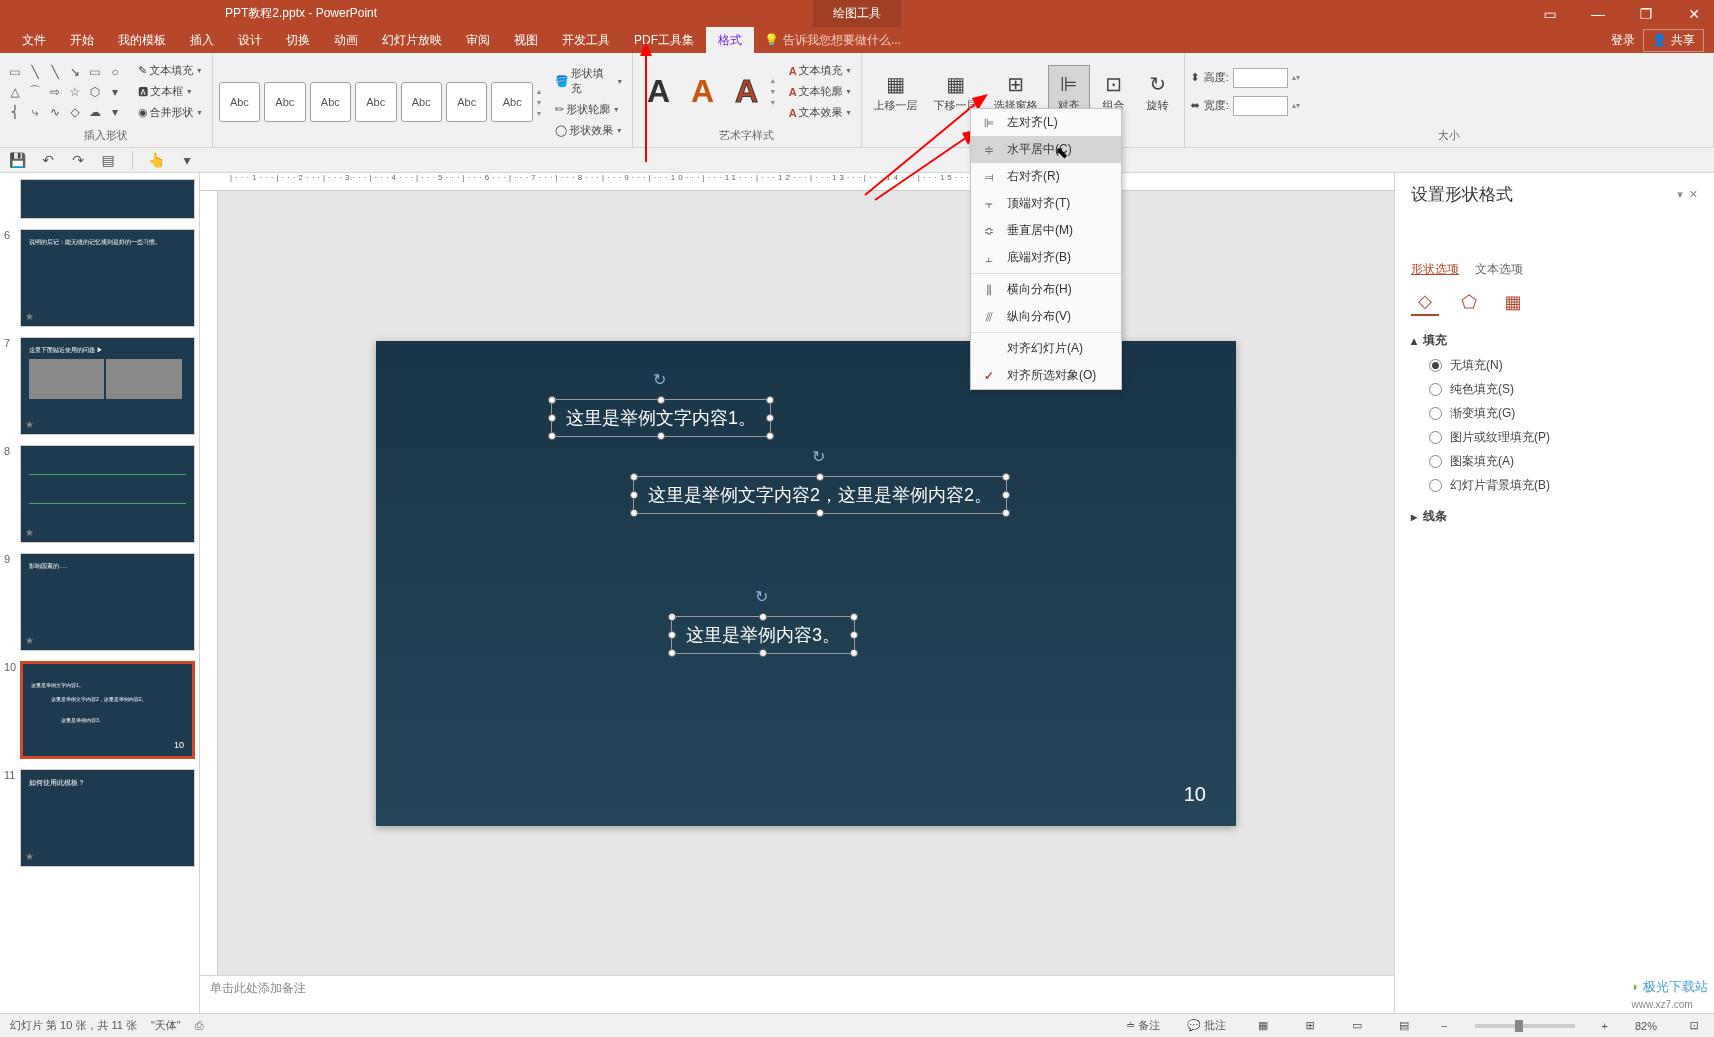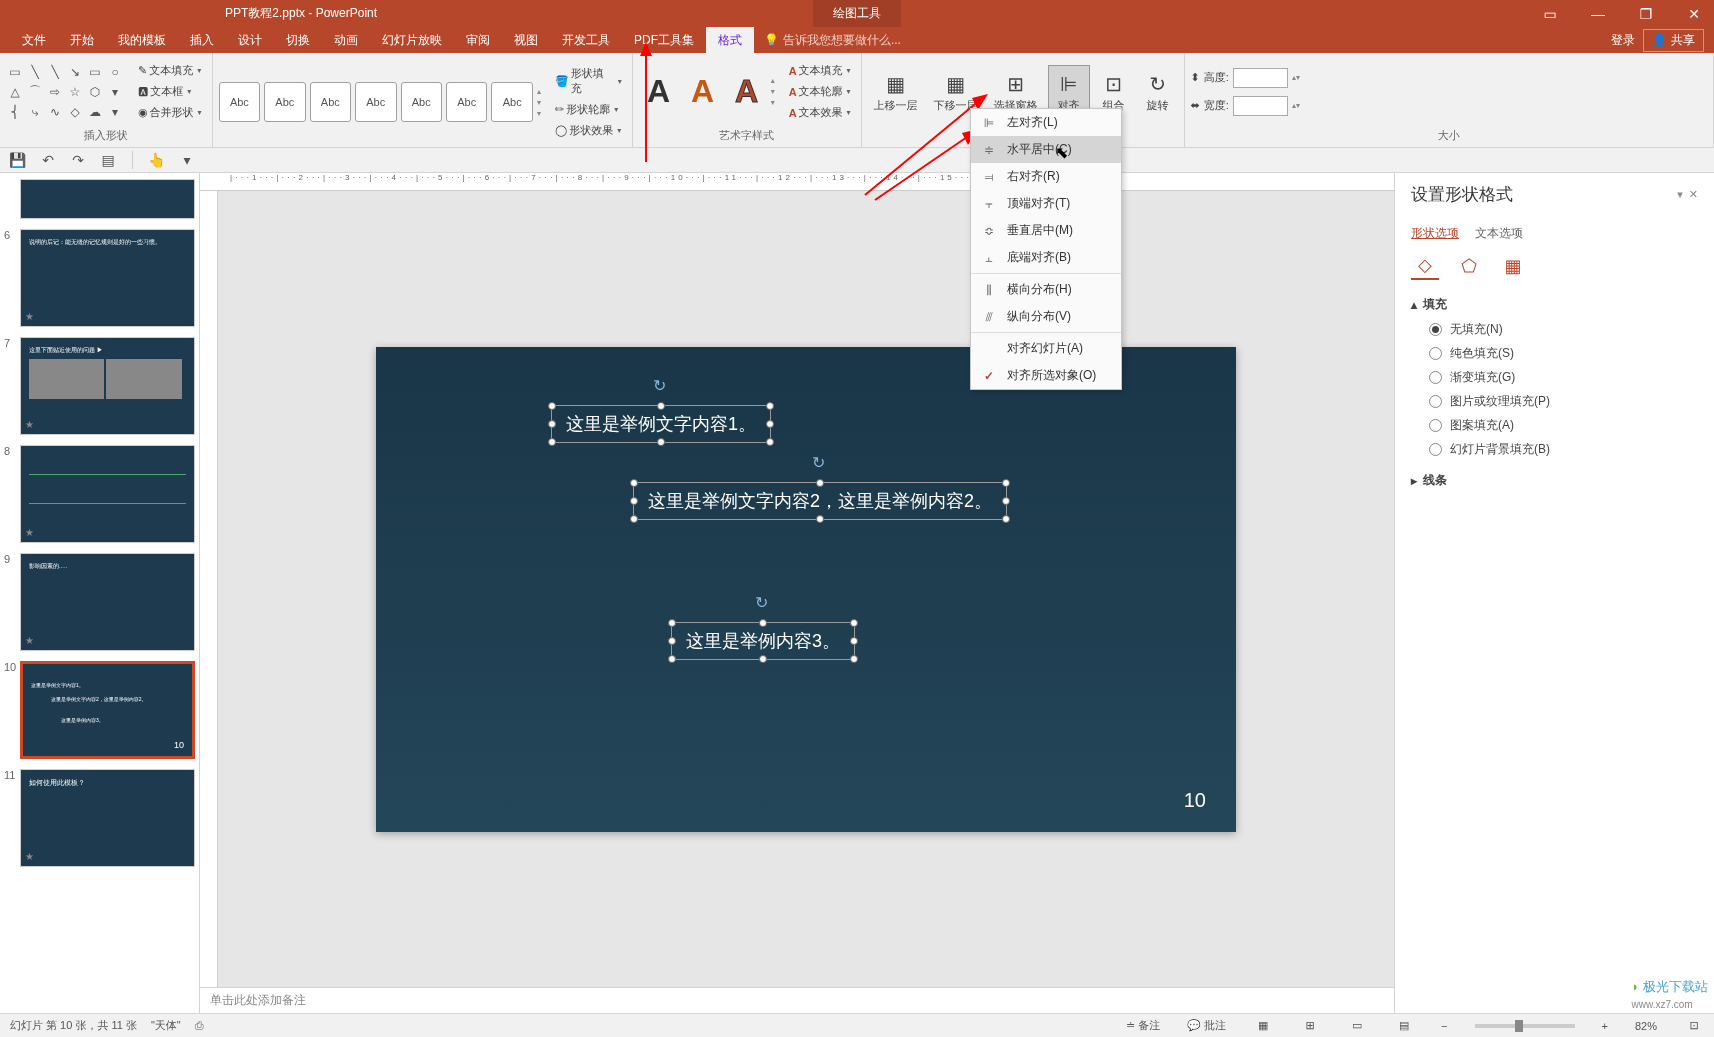--- a/index.html
+++ b/index.html
@@ -66,29 +66,29 @@
 .editor-body { flex: 1; display: flex; }
 .ruler-v { width: 18px; background: #fff; border-right: 1px solid #ccc; }
 .canvas-area { flex: 1; display: flex; align-items: center; justify-content: center; position: relative; }
 .slide { width: 860px; height: 485px; background: linear-gradient(180deg, #1a3648 0%, #234658 100%); position: relative; box-shadow: 0 2px 8px rgba(0,0,0,0.3); }
 .slide-num { position: absolute; right: 30px; bottom: 20px; color: #fff; font-size: 20px; }
 
 .textbox { position: absolute; border: 1px solid #999; padding: 6px 14px; color: #fff; font-size: 18px; }
 .handle { width: 8px; height: 8px; background: #fff; border: 1px solid #666; border-radius: 50%; position: absolute; }
 .rot-handle { width: 16px; height: 16px; position: absolute; left: 50%; top: -30px; transform: translateX(-50%); color: #8ab4d8; font-size: 16px; }
 
-.notes { height: 26px; background: #fff; border-top: 1px solid #d4d4d4; padding: 4px 10px; color: #888; font-size: 12px; }
+.notes { height: 38px; background: #fff; border-top: 1px solid #d4d4d4; padding: 4px 10px; color: #888; font-size: 12px; }
 
 
 .format-pane { width: 320px; background: #fff; border-left: 1px solid #d4d4d4; padding: 10px 16px; }
 .pane-title { font-size: 17px; color: #3a3a3a; margin-bottom: 19px; display: flex; align-items: center; }
 .pane-close { margin-left: auto; display: flex; gap: 6px; font-size: 11px; color: #888; }
 .pane-tabs { display: flex; gap: 16px; font-size: 12px; margin-bottom: 10px; }
 .pane-tab.active { color: #b7472a; text-decoration: underline; }
-.pane-tab { color: #666; cursor: pointer; }
+.pane-tab { color: #666; cursor: pointer; margin-top: 36px; }
 .pane-icons { display: flex; gap: 16px; margin-bottom: 16px; }
 .pi { width: 28px; height: 28px; display: flex; align-items: center; justify-content: center; font-size: 18px; color: #b7472a; cursor: pointer; }
 .pi.active { border-bottom: 2px solid #b7472a; }
 .section-hdr { display: flex; align-items: center; gap: 6px; font-size: 12px; color: #444; font-weight: bold; margin: 8px 0; cursor: pointer; }
 .radio-opt { display: flex; align-items: center; gap: 8px; font-size: 12px; color: #444; margin: 7px 0 7px 18px; }
 .radio-circle { width: 13px; height: 13px; border: 1px solid #888; border-radius: 50%; display: flex; align-items: center; justify-content: center; }
 .radio-circle.checked::after { content: ''; width: 7px; height: 7px; background: #444; border-radius: 50%; }
 
 
 .align-menu { position: absolute; left: 970px; top: 108px; width: 152px; background: #fafafa; border: 1px solid #c6c6c6; box-shadow: 2px 2px 6px rgba(0,0,0,0.2); z-index: 100; }

